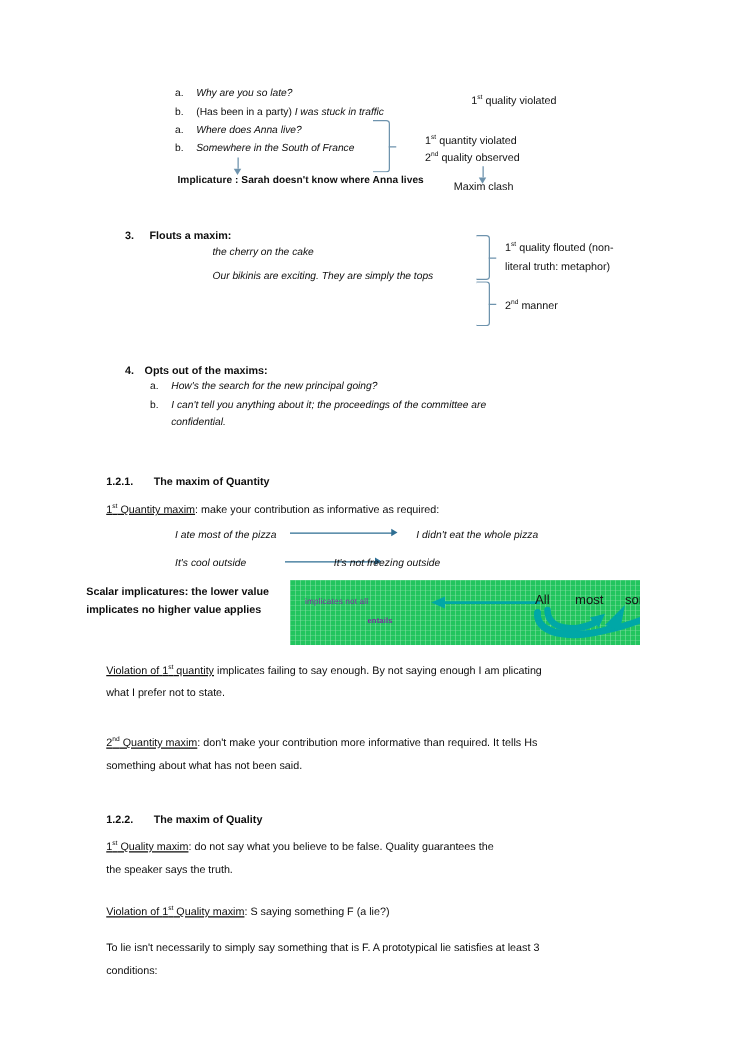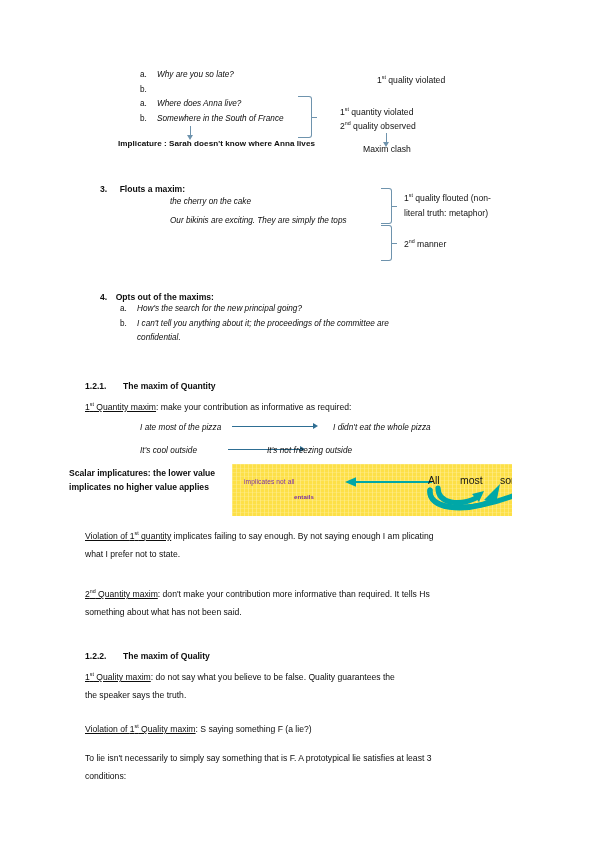--- a/index.html
+++ b/index.html
@@ -5,21 +5,21 @@
   html,body{margin:0;padding:0;background:#ffffff;}
   body{
     width:600px;height:848px;position:relative;overflow:hidden;
     font-family:"Liberation Sans", sans-serif;
     color:#0d0d0d;
     -webkit-font-smoothing:antialiased;
   }
   .page{position:absolute;inset:0;background:#fff;}
   .abs{position:absolute;}
   .it{font-style:italic;}
-  .bd{font-weight:bold;}
+  .bd{font-weight:bold;margin-left:24px;}
   .ul{text-decoration:underline;}
   sup{font-size:0.62em;vertical-align:super;line-height:0;}
 
   
   .t{font-size:8.2px;line-height:13.2px;letter-spacing:.05px;}
   .t9{font-size:8.6px;line-height:14px;}
   .hd{font-size:8.6px;line-height:14px;font-weight:bold;}
   .ann{font-size:8.6px;line-height:14.5px;color:#111;}
 
   
@@ -33,40 +33,41 @@
   .arrow-d{position:absolute;width:1.4px;background:#6e93ad;}
   .arrow-d:after{content:"";position:absolute;left:-2.8px;bottom:-5px;width:0;height:0;
       border-left:3.5px solid transparent;border-right:3.5px solid transparent;border-top:5.5px solid #6e93ad;}
 
   
   .hline{position:absolute;height:1.25px;background:#2e6e93;}
   .hhead{position:absolute;width:0;height:0;border-top:3.6px solid transparent;
       border-bottom:3.6px solid transparent;border-left:5.4px solid #2e6e93;}
 
   
-  .diagram{position:absolute;background:#fde047;overflow:hidden;}
+  .diagram{position:absolute;background:#22c55e;overflow:hidden;}
   .dgrid{position:absolute;inset:0;opacity:.45;
      background-image:repeating-linear-gradient(to right, rgba(255,255,255,.55) 0 1px, transparent 1px 4px),
                       repeating-linear-gradient(to bottom, rgba(255,255,255,.35) 0 1px, transparent 1px 4px);}
   .dword{position:absolute;font-size:10.5px;color:#141414;font-weight:400;}
   .dimp{position:absolute;font-size:6.6px;color:#7b2fa0;letter-spacing:.1px;}
   .dent{position:absolute;font-size:6.1px;color:#7b2fa0;letter-spacing:.1px;font-weight:bold;}
 </style>
 </head>
 <body>
 
 <div class="page">
 
   <div class="abs" style="left:140px;top:68px;width:250px;">
     <div class="row">
       <span class="mk">a.</span>
       <span class="txt it">Why are you so late?</span>
     </div>
     <div class="row">
       <span class="mk">b.</span>
+      <span class="txt"><span>(Has been in a party)</span> <span class="it">I was stuck in traffic</span></span>
     </div>
     <div class="row">
       <span class="mk">a.</span>
       <span class="txt it">Where does Anna live?</span>
     </div>
     <div class="row">
       <span class="mk">b.</span>
       <span class="txt it">Somewhere in the South of France</span>
     </div>
   </div>

